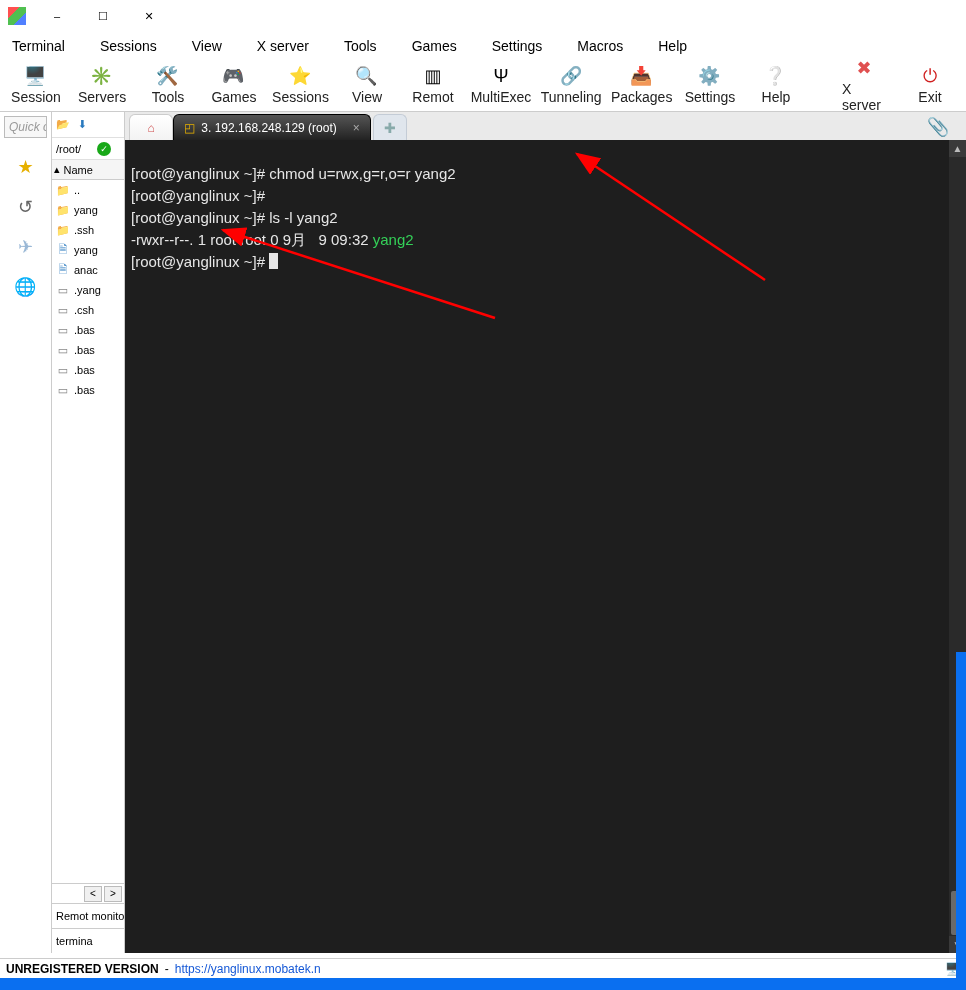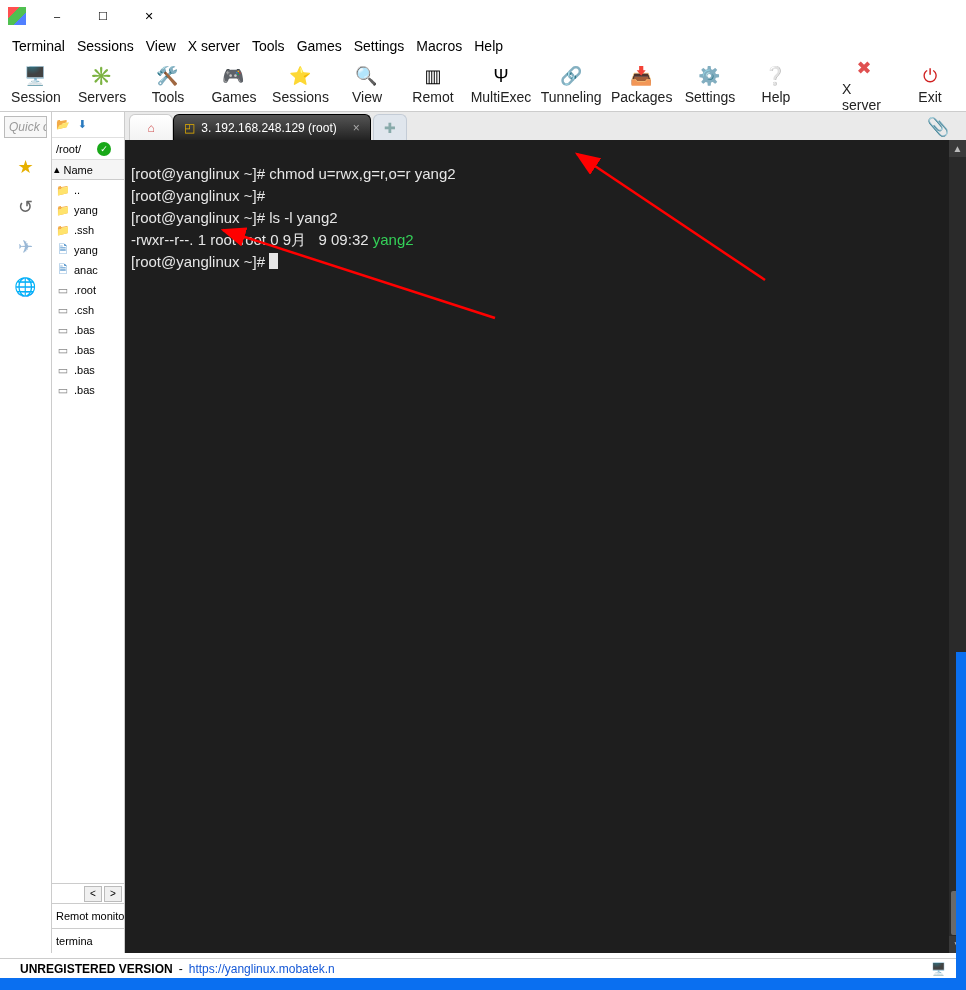--- a/index.html
+++ b/index.html
@@ -3,21 +3,21 @@
 <meta charset="utf-8">
 <style>
 * { margin: 0; padding: 0; box-sizing: border-box; font-family: "Segoe UI", Tahoma, sans-serif; }
 body { width: 966px; height: 990px; background: #fff; overflow: hidden; font-size: 13px; position: relative; }
 
 .titlebar { height: 32px; display: flex; align-items: center; padding: 0 8px; background: #fff; }
 .titlebar .app-icon { width: 18px; height: 18px; margin-right: 8px; background: linear-gradient(135deg,#ff5050 0 33%,#50c050 33% 66%,#5080ff 66%); }
 .titlebar .title { flex: 1; font-size: 13px; }
 .titlebar .winbtn { width: 46px; height: 32px; display: flex; align-items: center; justify-content: center; font-family: "Segoe MDL2 Assets", sans-serif; font-size: 11px; }
 
-.menubar { height: 27px; display: flex; align-items: center; padding: 0 8px; gap: 4px; }
+.menubar { height: 27px; display: flex; align-items: center; padding: 0 8px; gap: 27px; }
 .menubar .menu-item { font-size: 14px; padding: 2px 4px; cursor: default; }
 
 .toolbar { height: 52px; display: flex; align-items: center; padding: 0 14px; gap: 22px; }
 .tool { display: flex; flex-direction: column; align-items: center; gap: 2px; min-width: 44px; cursor: pointer; }
 .tool .ticon { width: 22px; height: 22px; display: flex; align-items: center; justify-content: center; font-size: 18px; }
 .tool .tlabel { font-size: 14px; color: #222; }
 
 .workspace { display: flex; height: 842px; border-top: 1px solid #ccc; }
 
 .sidebar-left { width: 52px; border-right: 1px solid #ccc; display: flex; flex-direction: column; }
@@ -52,21 +52,21 @@
 .terminal .filehl { color: #34d058; }
 .cursor { display: inline-block; width: 9px; height: 16px; background: #e6e6e6; vertical-align: -2px; }
 .terminal svg.arrows { position: absolute; left: 0; top: 0; pointer-events: none; }
 
 .term-scroll { position: absolute; right: 0; top: 28px; bottom: 0; width: 17px; background: #2a2a2a; }
 .term-scroll .thumb { position: absolute; bottom: 18px; left: 2px; right: 2px; height: 44px; background: #6a6a6a; border-radius: 2px; }
 .term-scroll .arrow { position: absolute; left: 0; right: 0; height: 17px; background: #3a3a3a; color: #bbb; font-size: 10px; display: flex; align-items: center; justify-content: center; }
 .term-scroll .arrow.up { top: 0; }
 .term-scroll .arrow.down { bottom: 0; }
 
-.statusbar { position: absolute; left: 0; right: 0; bottom: 12px; height: 20px; background: #fff; display: flex; align-items: center; font-size: 12px; padding: 0 20px; gap: 6px; border-top: 1px solid #ccc; }
+.statusbar { position: absolute; left: 0; right: 0; bottom: 12px; height: 20px; background: #fff; display: flex; align-items: center; font-size: 12px; padding: 0 6px; gap: 6px; border-top: 1px solid #ccc; }
 .statusbar .unreg { font-weight: bold; }
 .statusbar .link { color: #1558d6; }
 .bottom-accent { position: absolute; left: 0; right: 0; bottom: 0; height: 12px; background: #0a6ff0; }
 .right-accent { position: absolute; right: 0; top: 652px; bottom: 12px; width: 10px; background: #0a6ff0; }
 
 .ic-folder { color: #e0a030; }
 .ic-file { color: #888; }
 .ic-blue { color: #2a7abf; }
 </style>
 </head>
@@ -192,21 +192,21 @@
       <div class="fp-row">
           <span class="fi ic-blue">🗎</span>
           <span>yang</span>
         </div>
       <div class="fp-row">
           <span class="fi ic-blue">🗎</span>
           <span>anac</span>
         </div>
       <div class="fp-row">
           <span class="fi ic-file">▭</span>
-          <span>.root</span>
+          <span>.yang</span>
         </div>
       <div class="fp-row">
           <span class="fi ic-file">▭</span>
           <span>.csh</span>
         </div>
       <div class="fp-row">
           <span class="fi ic-file">▭</span>
           <span>.bas</span>
         </div>
       <div class="fp-row">

